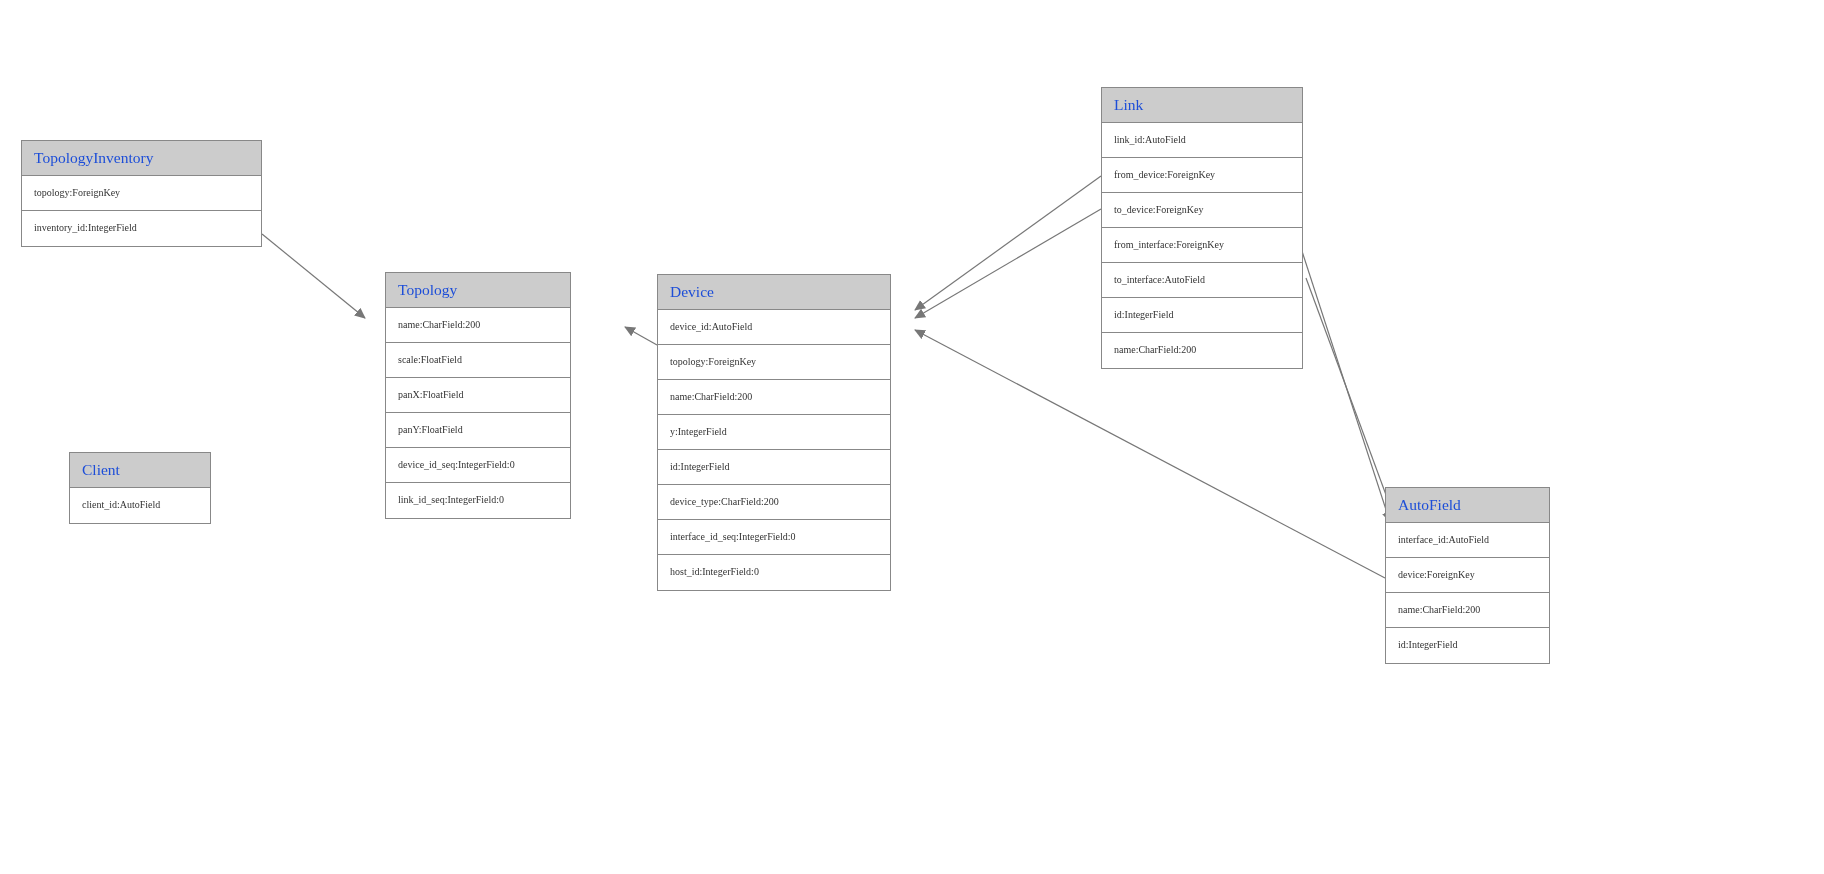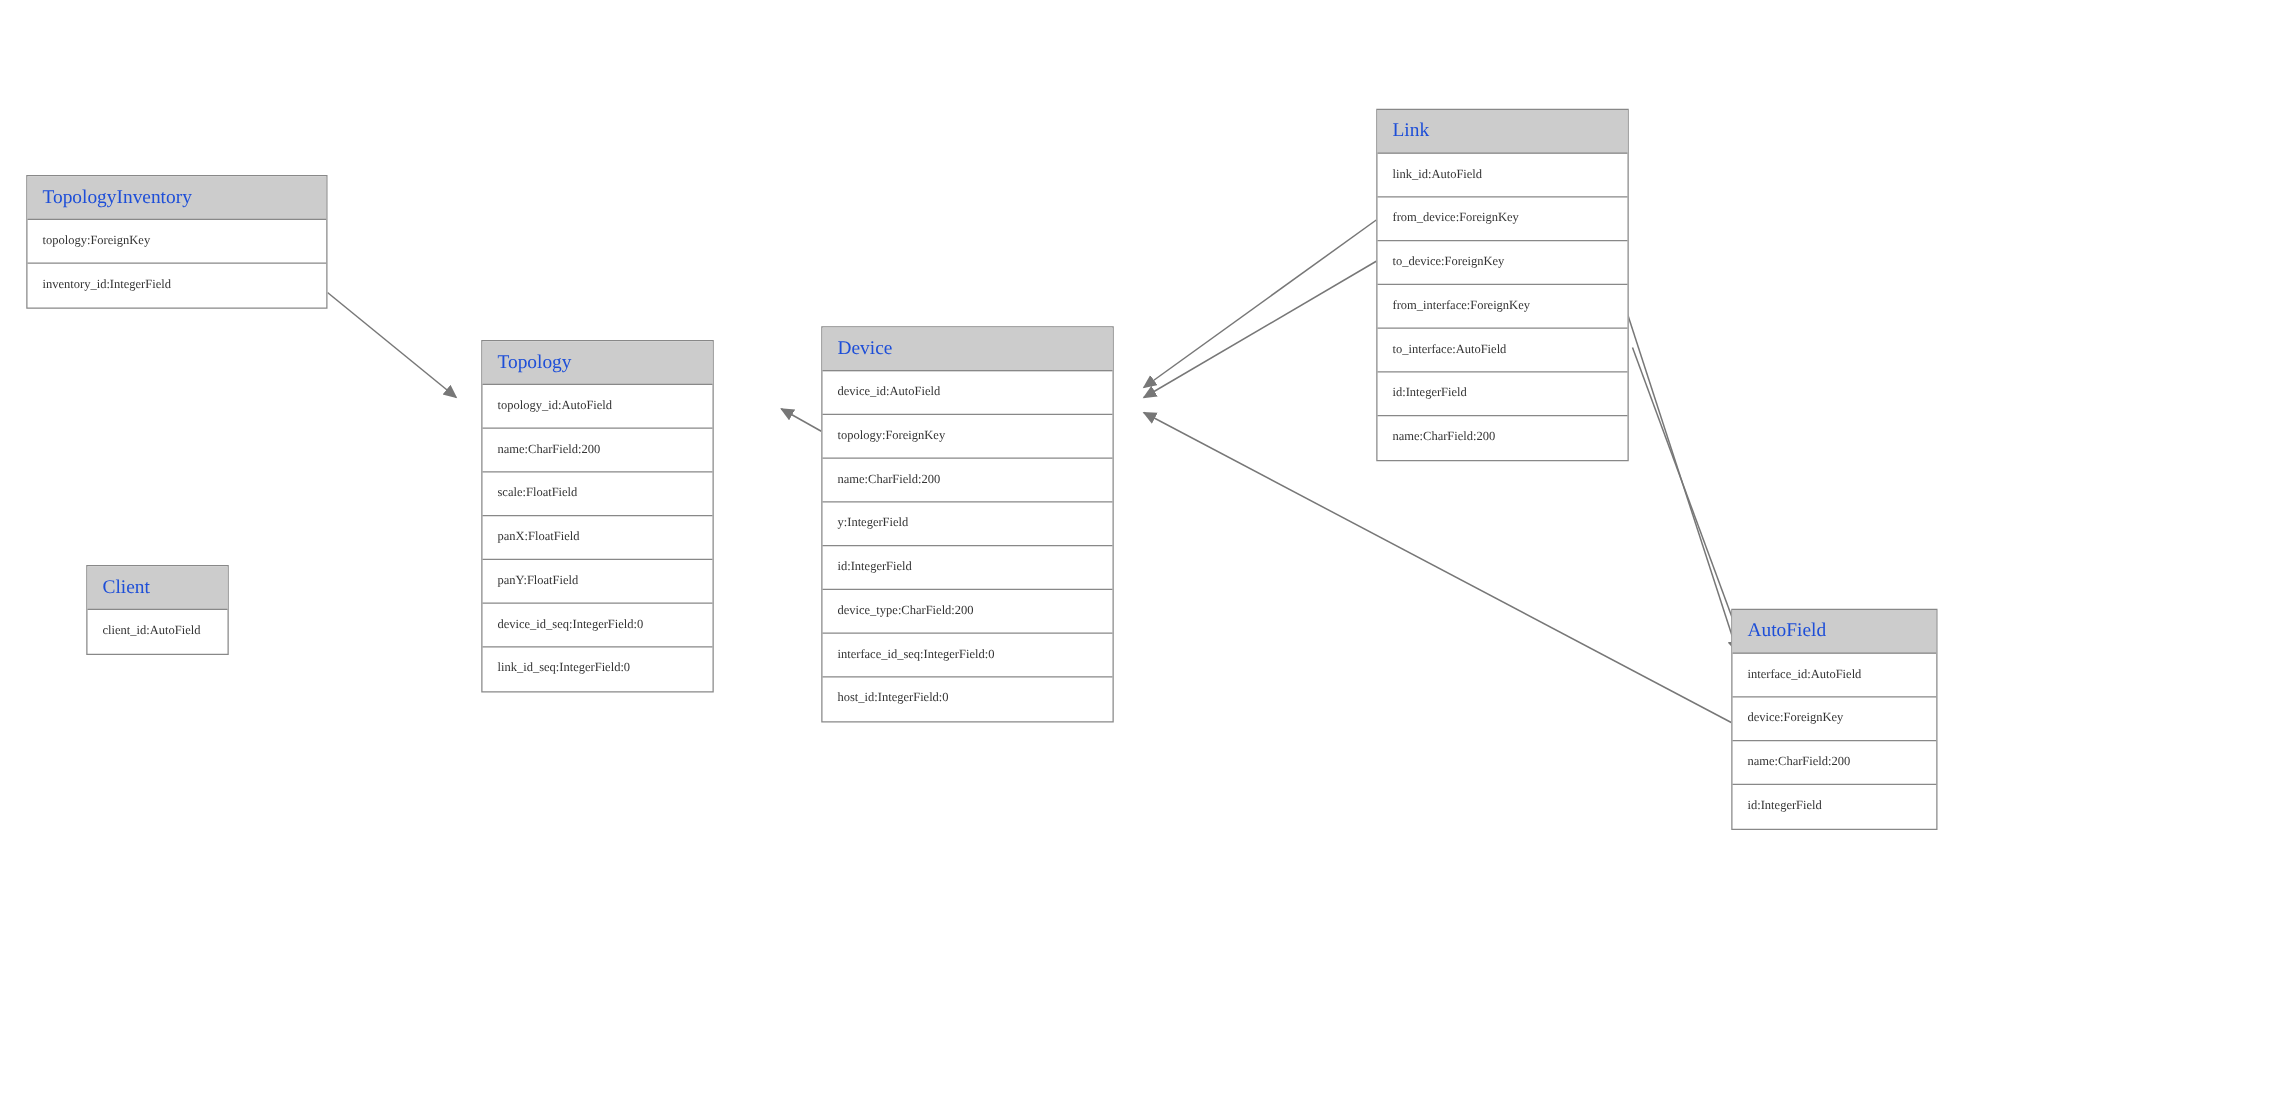--- a/index.html
+++ b/index.html
@@ -84,37 +84,36 @@
       <path d="M1385,578 L915,330" marker-end="url(#arrow)"></path>
     </g>
   </svg>
 
   <div class="entity" style="left:21px; top:140px; width:241px;">
     <div class="entity-title">TopologyInventory</div>
     <div class="entity-field">topology:ForeignKey</div>
     <div class="entity-field">inventory_id:IntegerField</div>
   </div>
 
-  <div class="entity" style="left:69px; top:452px; width:114px;">
+  <div class="entity" style="left:69px; top:452px; width:142px;">
     <div class="entity-title">Client</div>
     <div class="entity-field">client_id:AutoField</div>
   </div>
 
   <div class="entity" style="left:385px; top:272px; width:186px;">
     <div class="entity-title">Topology</div>
-    <div class="entity-field">topology_id:AutoField</div>
     <div class="entity-field">name:CharField:200</div>
     <div class="entity-field">scale:FloatField</div>
     <div class="entity-field">panX:FloatField</div>
     <div class="entity-field">panY:FloatField</div>
     <div class="entity-field">device_id_seq:IntegerField:0</div>
     <div class="entity-field">link_id_seq:IntegerField:0</div>
   </div>
 
-  <div class="entity" style="left:657px; top:261px; width:234px;">
+  <div class="entity" style="left:657px; top:274px; width:234px;">
     <div class="entity-title">Device</div>
     <div class="entity-field">device_id:AutoField</div>
     <div class="entity-field">topology:ForeignKey</div>
     <div class="entity-field">name:CharField:200</div>
     <div class="entity-field">y:IntegerField</div>
     <div class="entity-field">id:IntegerField</div>
     <div class="entity-field">device_type:CharField:200</div>
     <div class="entity-field">interface_id_seq:IntegerField:0</div>
     <div class="entity-field">host_id:IntegerField:0</div>
   </div>

